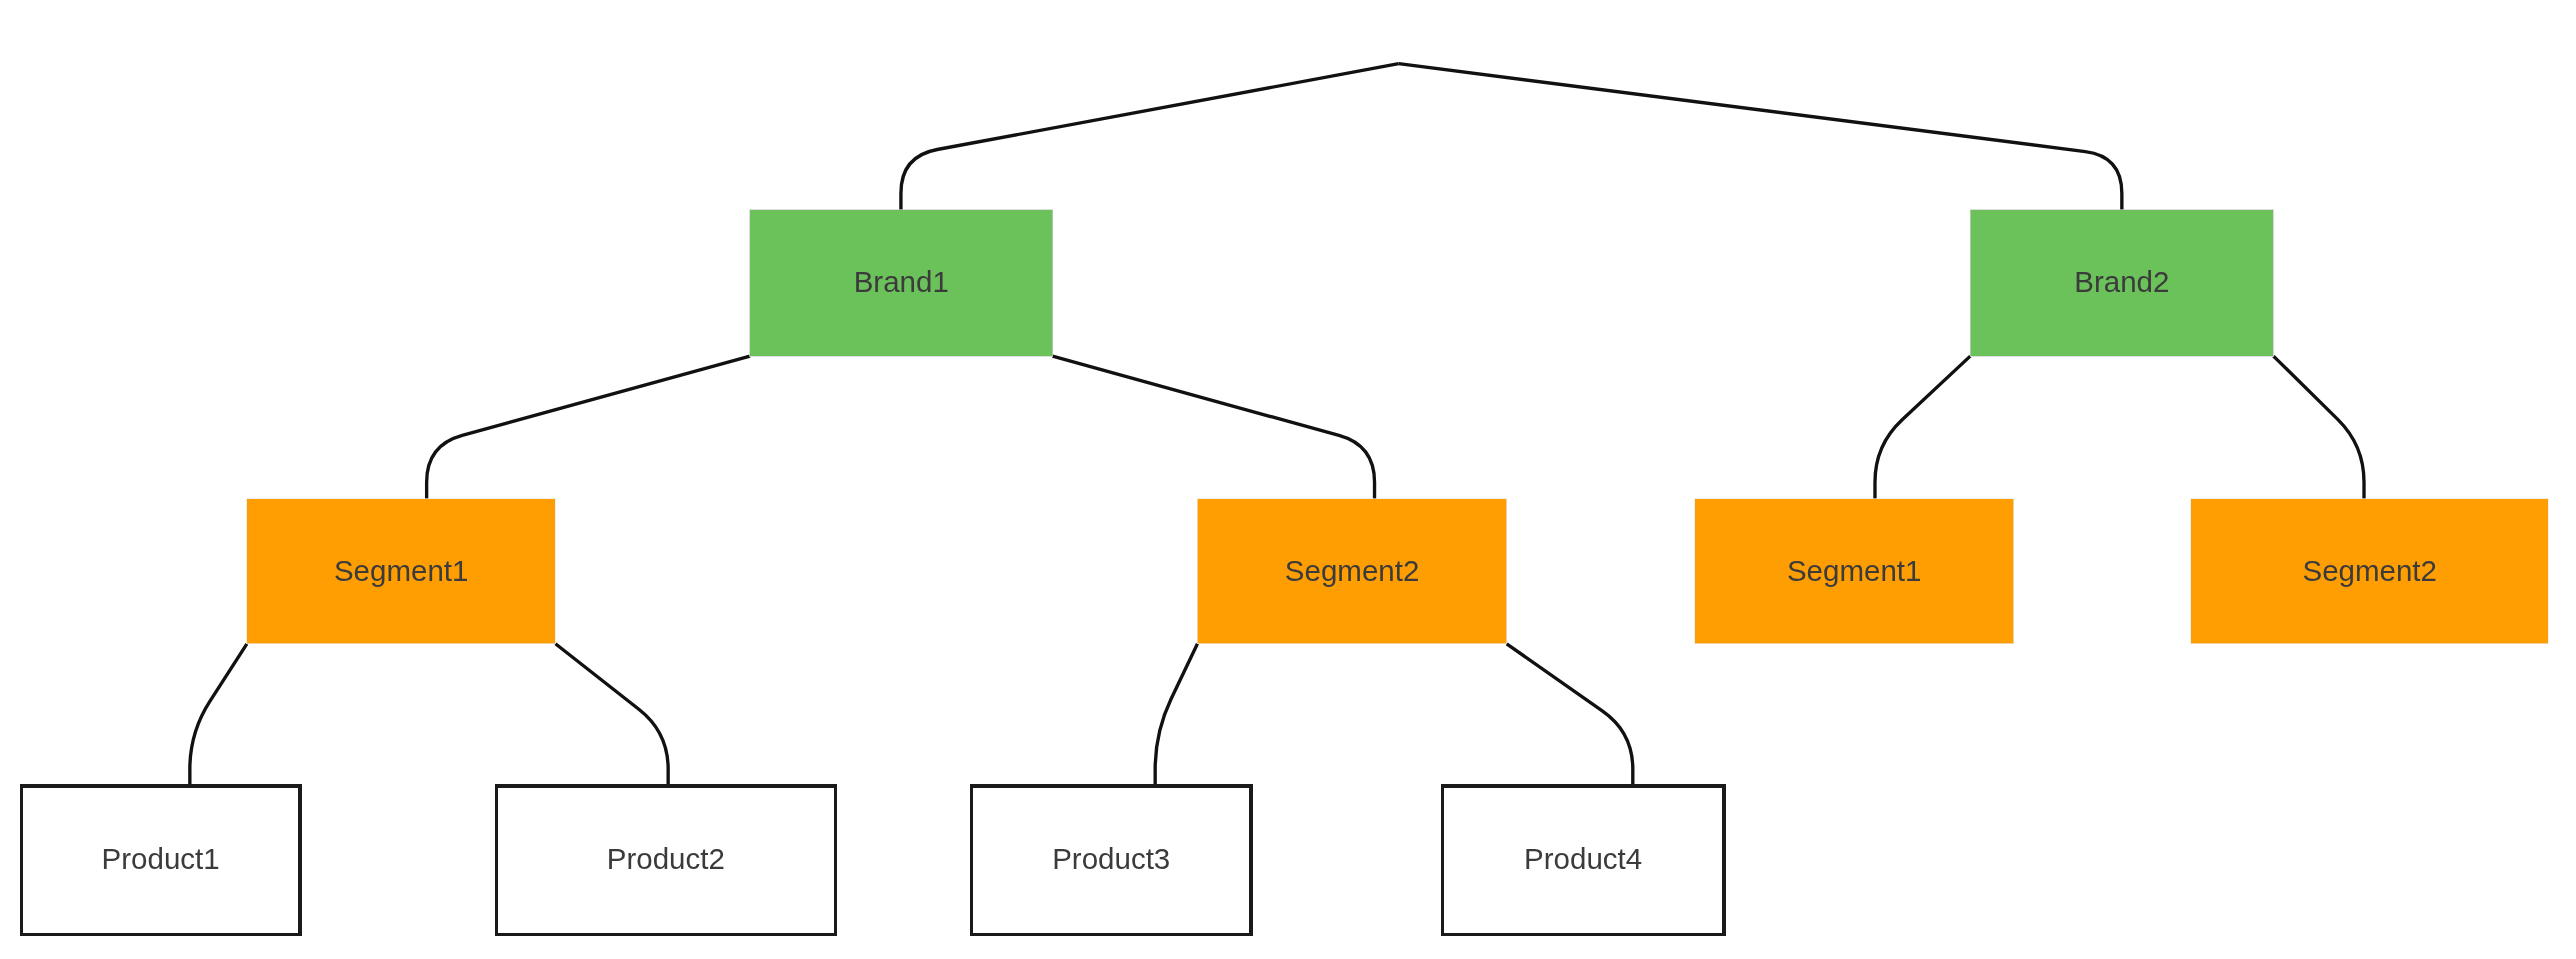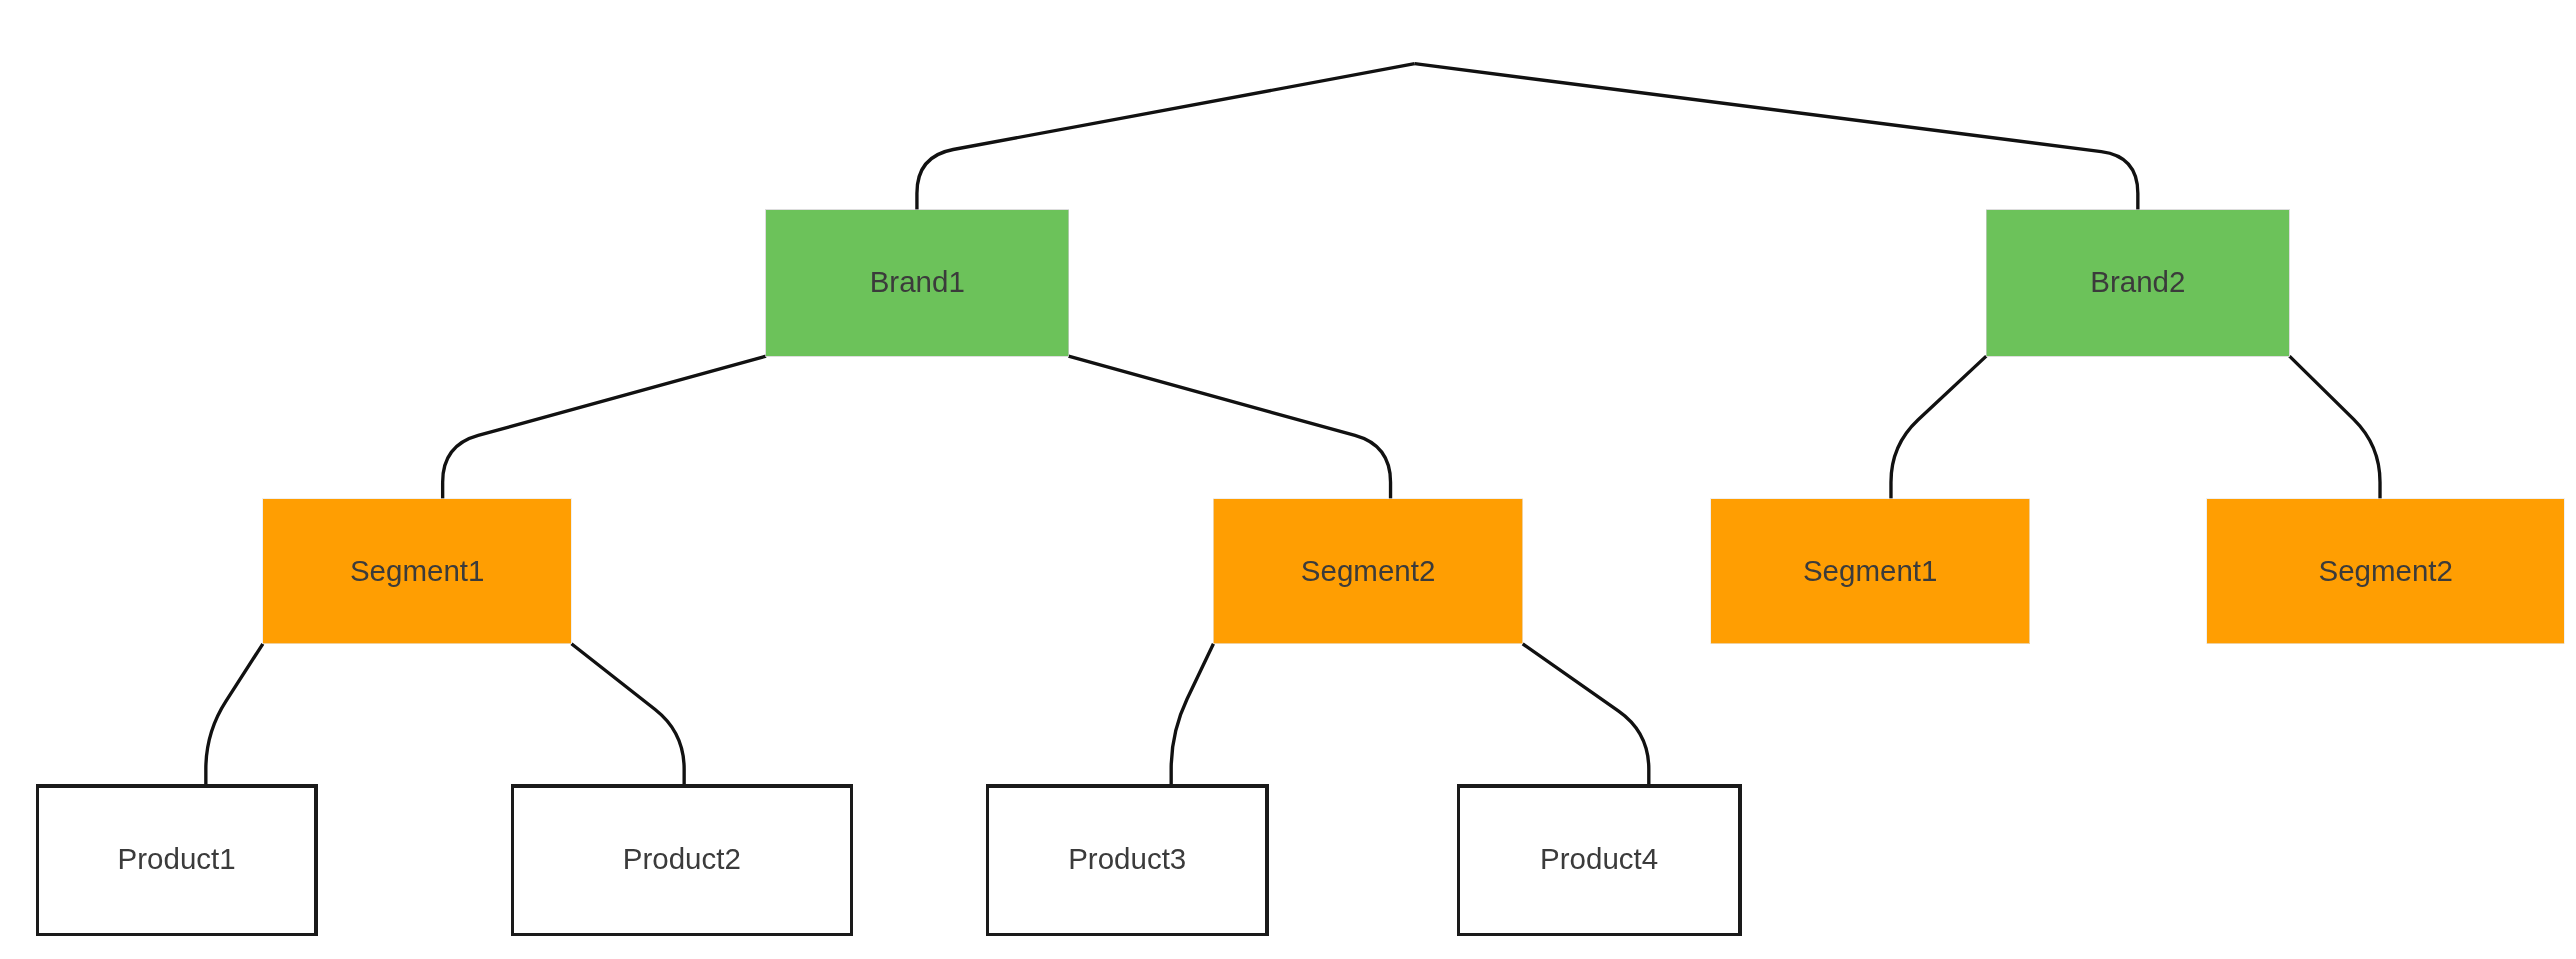--- a/index.html
+++ b/index.html
@@ -11,21 +11,20 @@
     width: 2576px;
     height: 959px;
     overflow: hidden;
     font-family: "Liberation Sans", sans-serif;
   }
   #diagram-root {
     position: relative;
     width: 2332px;
     height: 959px;
     background: #d946ef;
-    margin-left: 16px;
   }
   #tree-svg {
     position: absolute;
     inset: 0;
     width: 2576px;
     height: 959px;
     display: block;
   }
   .node-label {
     font-family: "Liberation Sans", sans-serif;

